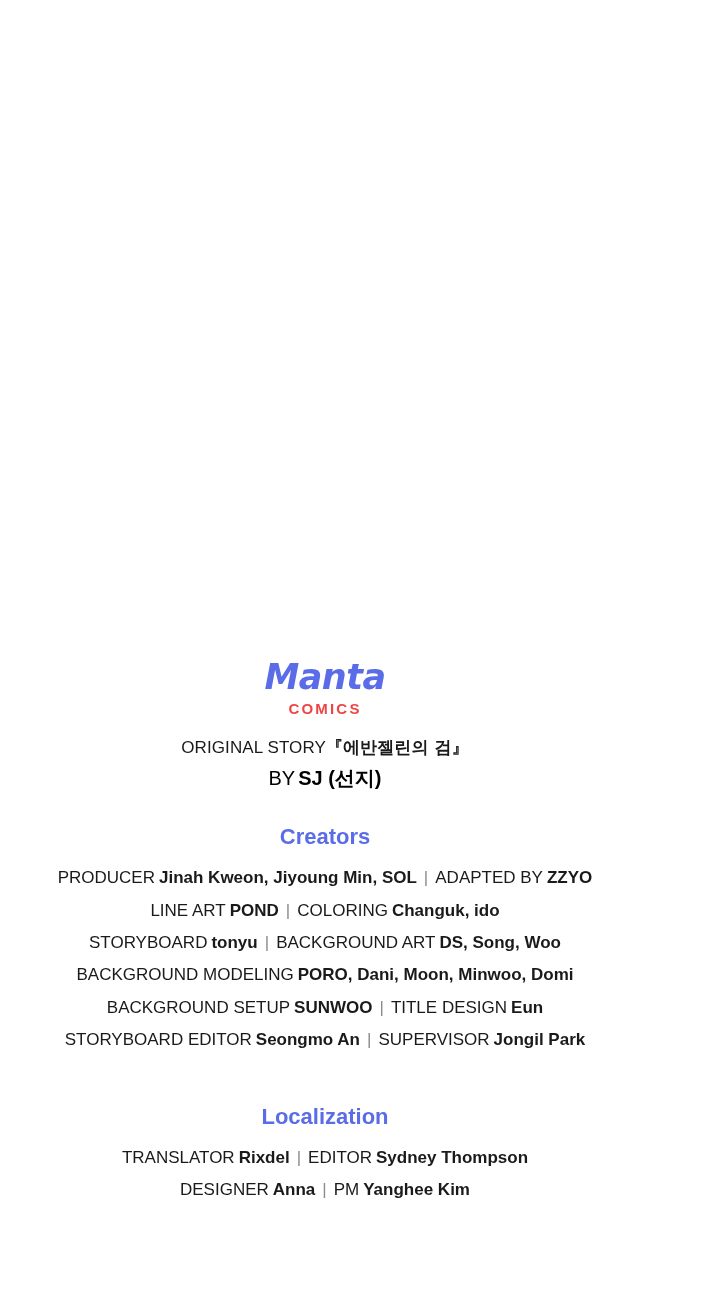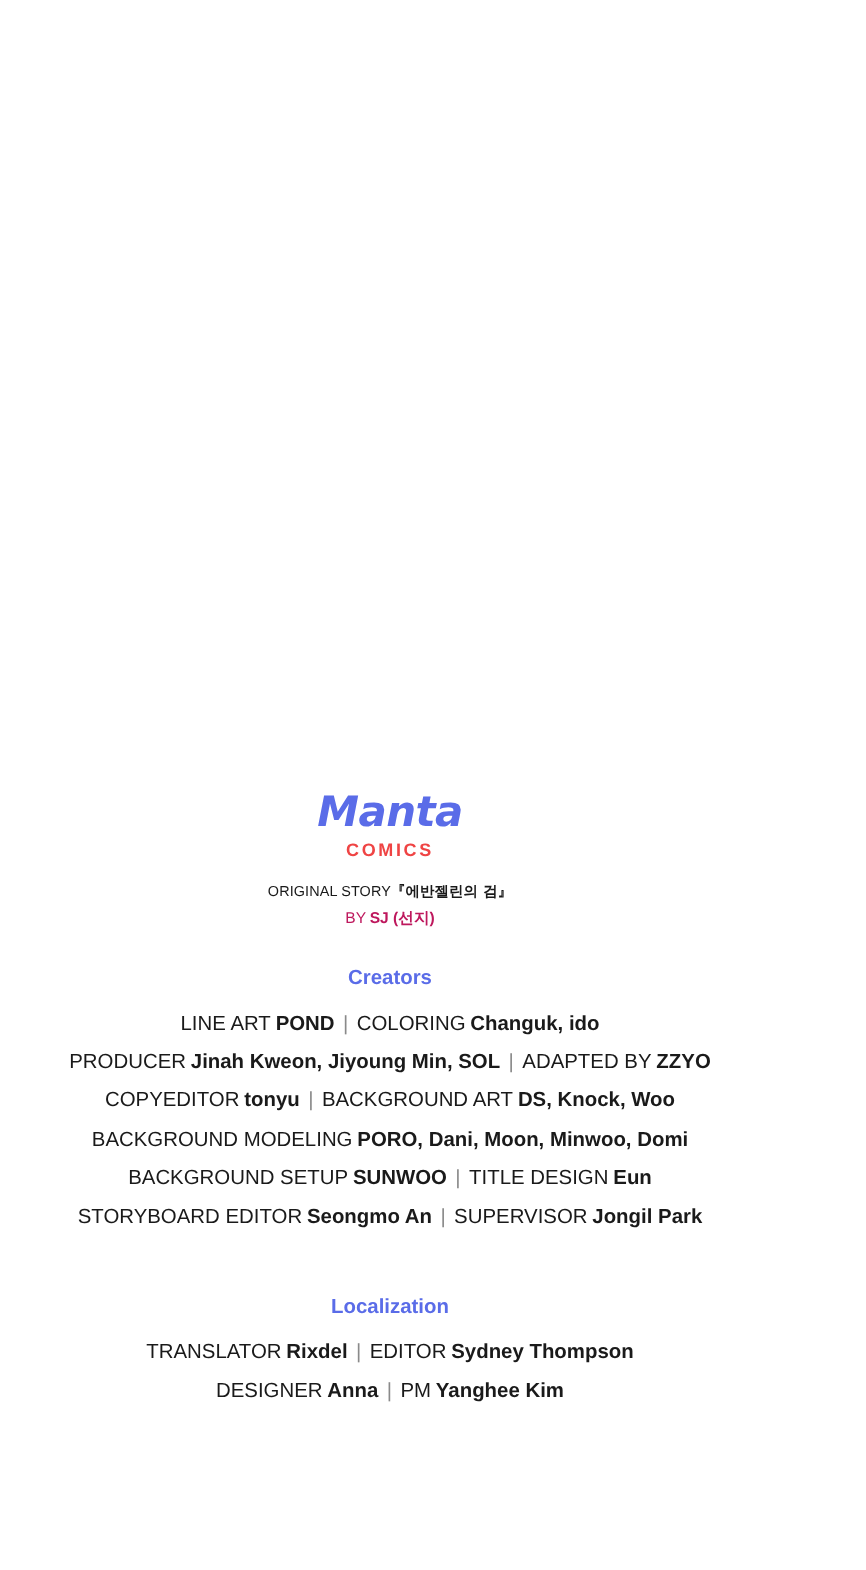--- a/index.html
+++ b/index.html
@@ -48,44 +48,44 @@
   .logo-sub {
     font-family: "Liberation Sans", sans-serif;
     font-size: 15px;
     font-weight: bold;
     color: #ef4444;
     letter-spacing: 2.2px;
     margin-top: 6px;
     line-height: 1;
   }
   .story-line {
-    font-size: 12px;
+    font-size: 17px;
     color: #1a1a1a;
     line-height: 1.55;
     text-align: center;
     letter-spacing: 0.1px;
   }
   .story-line .ko {
     font-family: "DejaVu Sans", sans-serif;
     font-weight: bold;
   }
   .story-by {
-    font-size: 13px;
-    color: #be185d;
+    font-size: 20px;
+    color: #000000;
     line-height: 1.55;
     text-align: center;
     margin-top: 2px;
   }
   .story-by b {
     font-weight: bold;
     padding-left: 3px;
   }
   .section-title {
     color: #5a6ce8;
-    font-size: 17px;
+    font-size: 22px;
     font-weight: bold;
     text-align: center;
     margin-top: 30px;
     margin-bottom: 12px;
   }
   .credit-row {
     font-size: 17px;
     line-height: 1.9;
     text-align: center;
     color: #1a1a1a;
@@ -123,27 +123,27 @@
       <span>ORIGINAL STORY</span><span class="ko">『에반젤린의 검』</span>
     </div>
     <div class="story-by">
       <span>BY</span><b>SJ (선지)</b>
     </div>
 
     <div class="section-title">Creators</div>
 
     <div>
       <div class="credit-row">
+        <span class="role">PRODUCER</span><span class="name">Jinah Kweon, Jiyoung Min, SOL</span><span class="sep">|</span><span class="role">ADAPTED BY</span><span class="name">ZZYO</span>
+      </div>
+      <div class="credit-row">
         <span class="role">LINE ART</span><span class="name">POND</span><span class="sep">|</span><span class="role">COLORING</span><span class="name">Changuk, ido</span>
       </div>
       <div class="credit-row">
-        <span class="role">PRODUCER</span><span class="name">Jinah Kweon, Jiyoung Min, SOL</span><span class="sep">|</span><span class="role">ADAPTED BY</span><span class="name">ZZYO</span>
-      </div>
-      <div class="credit-row">
-        <span class="role">COPYEDITOR</span><span class="name">tonyu</span><span class="sep">|</span><span class="role">BACKGROUND ART</span><span class="name">DS, Knock, Woo</span>
+        <span class="role">STORYBOARD</span><span class="name">tonyu</span><span class="sep">|</span><span class="role">BACKGROUND ART</span><span class="name">DS, Song, Woo</span>
       </div>
       <div class="credit-row">
         <span class="role">BACKGROUND MODELING</span><span class="name">PORO, Dani, Moon, Minwoo, Domi</span>
       </div>
       <div class="credit-row">
         <span class="role">BACKGROUND SETUP</span><span class="name">SUNWOO</span><span class="sep">|</span><span class="role">TITLE DESIGN</span><span class="name">Eun</span>
       </div>
       <div class="credit-row">
         <span class="role">STORYBOARD EDITOR</span><span class="name">Seongmo An</span><span class="sep">|</span><span class="role">SUPERVISOR</span><span class="name">Jongil Park</span>
       </div>

